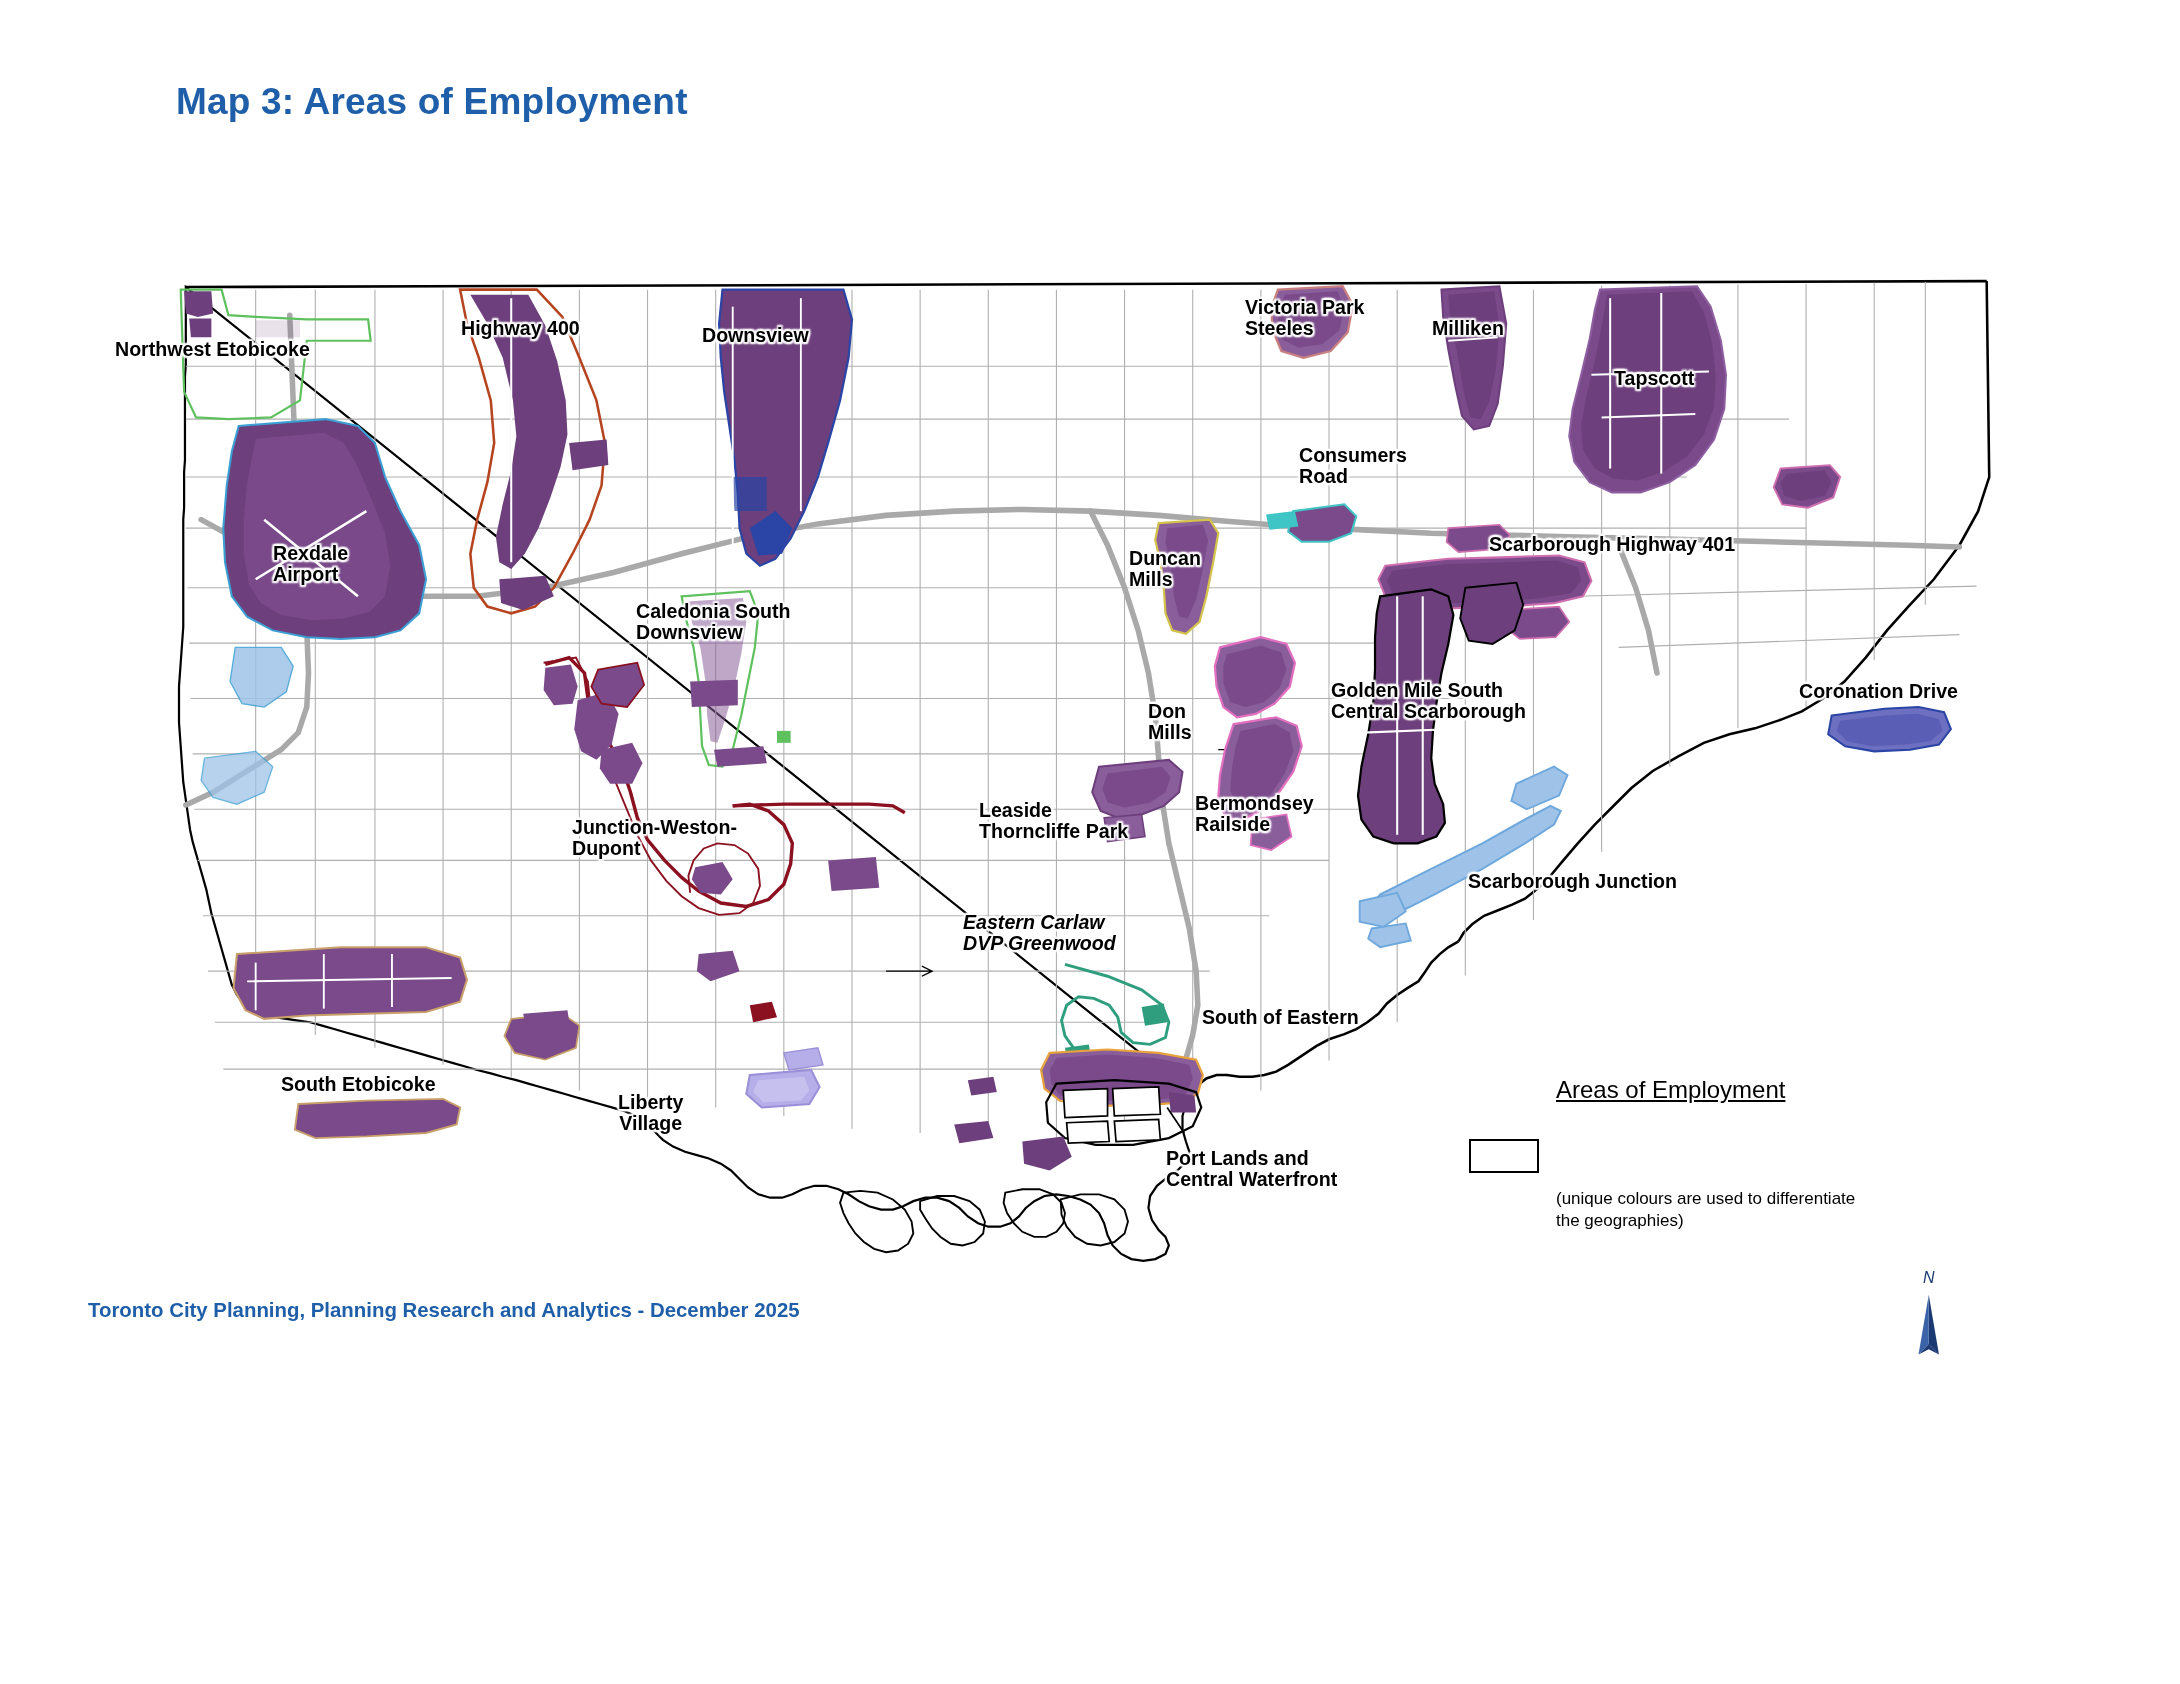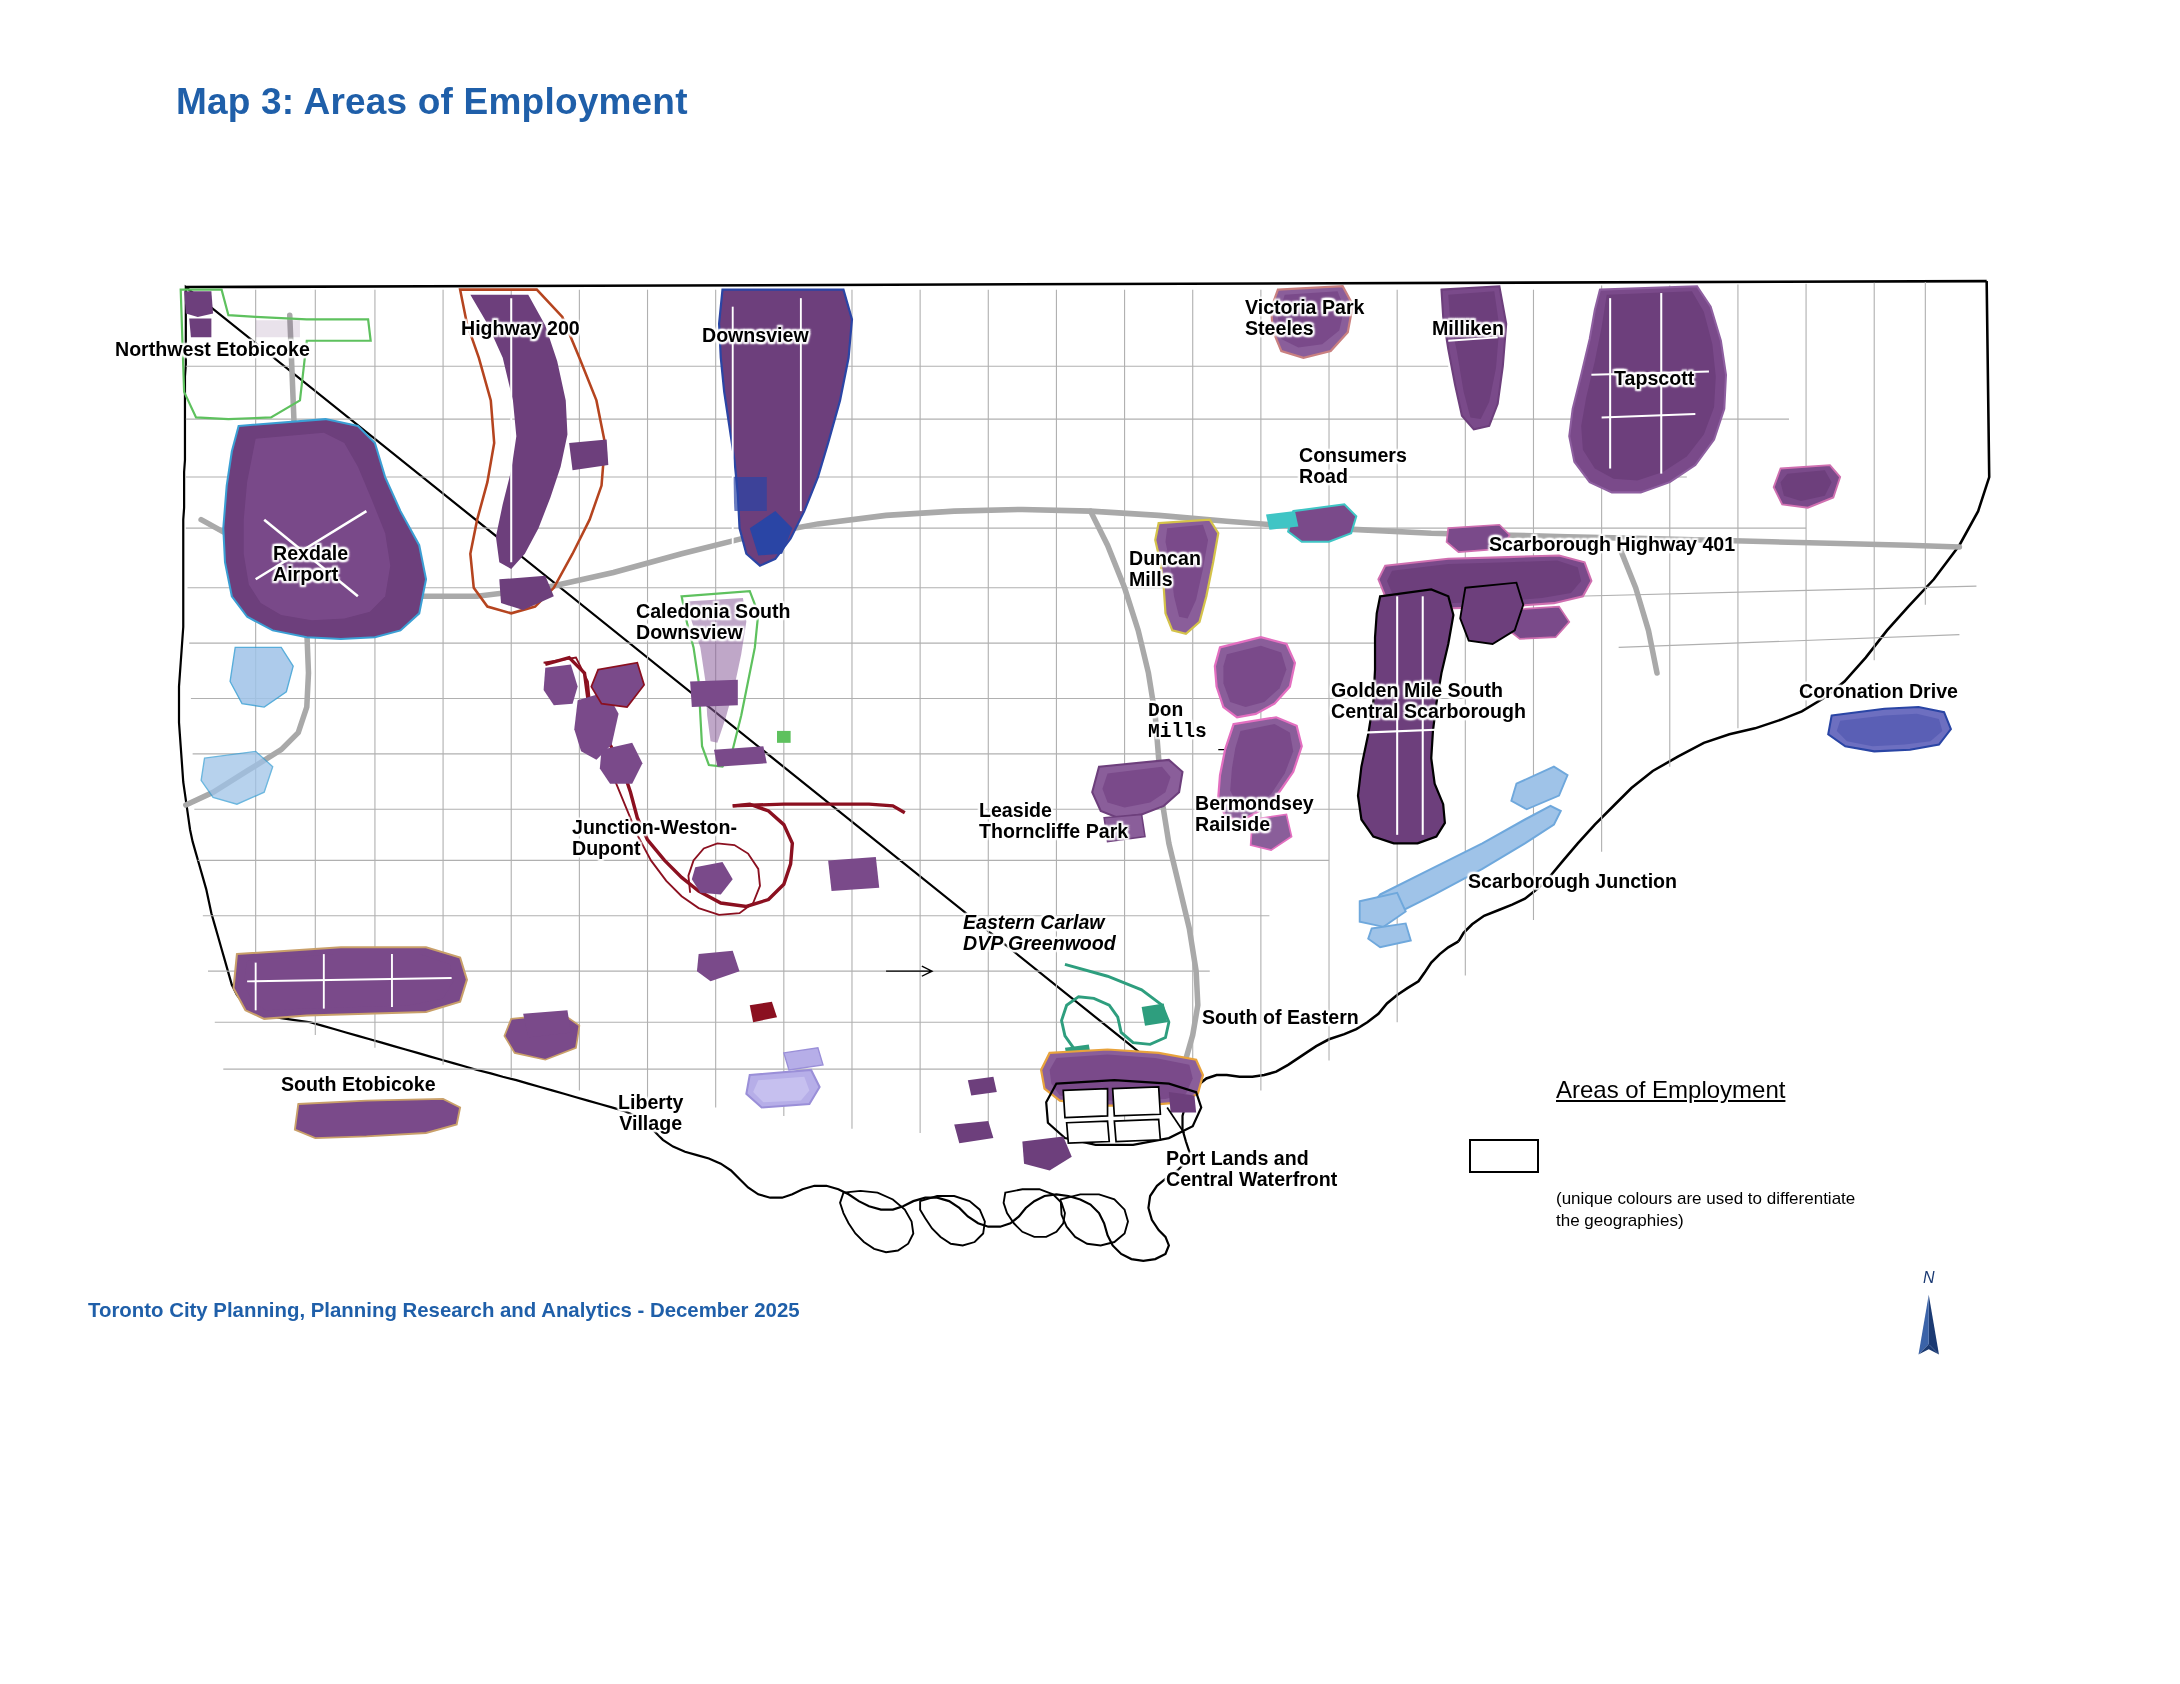--- a/index.html
+++ b/index.html
@@ -362,39 +362,39 @@
 
       <g>
         <path d="M2264,1520 L2276,1590 L2264,1578 Z" fill="#1b3a73"></path>
         <path d="M2264,1520 L2252,1590 L2264,1578 Z" fill="#3b63a8"></path>
         <path d="M2252,1590 L2264,1578 L2276,1590 L2264,1584 Z" fill="#1b3a73"></path>
       </g>
 
     </svg>
 
     <div class="lbl" style="left:115px; top:339px;text-align:center;">Northwest Etobicoke</div>
-    <div class="lbl" style="left:461px; top:318px;">Highway 200</div>
+    <div class="lbl" style="left:461px; top:318px;">Highway 400</div>
     <div class="lbl" style="left:702px; top:325px;">Downsview</div>
     <div class="lbl" style="left:1245px; top:297px;">Victoria Park
 Steeles</div>
     <div class="lbl" style="left:1432px; top:318px;">Milliken</div>
     <div class="lbl" style="left:1614px; top:368px;">Tapscott</div>
     <div class="lbl" style="left:1299px; top:445px;">Consumers
 Road</div>
     <div class="lbl" style="left:1489px; top:534px;">Scarborough Highway 401</div>
     <div class="lbl" style="left:1129px; top:548px;">Duncan
 Mills</div>
     <div class="lbl" style="left:273px; top:543px;">Rexdale
 Airport</div>
     <div class="lbl" style="left:636px; top:601px;">Caledonia South
 Downsview</div>
     <div class="lbl" style="left:1331px; top:680px;">Golden Mile South
 Central Scarborough</div>
     <div class="lbl" style="left:1799px; top:681px;">Coronation Drive</div>
-    <div class="lbl" style="left:1148px; top:701px;font-family:Liberation Mono, monospace;">Don
+    <div class="lbl" style="left:1148px; top:701px;">Don
 Mills</div>
     <div class="lbl" style="left:1195px; top:793px;">Bermondsey
 Railside</div>
     <div class="lbl" style="left:979px; top:800px;">Leaside
 Thorncliffe Park</div>
     <div class="lbl" style="left:572px; top:817px;">Junction-Weston-
 Dupont</div>
     <div class="lbl" style="left:1468px; top:871px;">Scarborough Junction</div>
     <div class="lbl" style="left:963px; top:912px;font-style:italic;">Eastern Carlaw
 DVP Greenwood</div>

